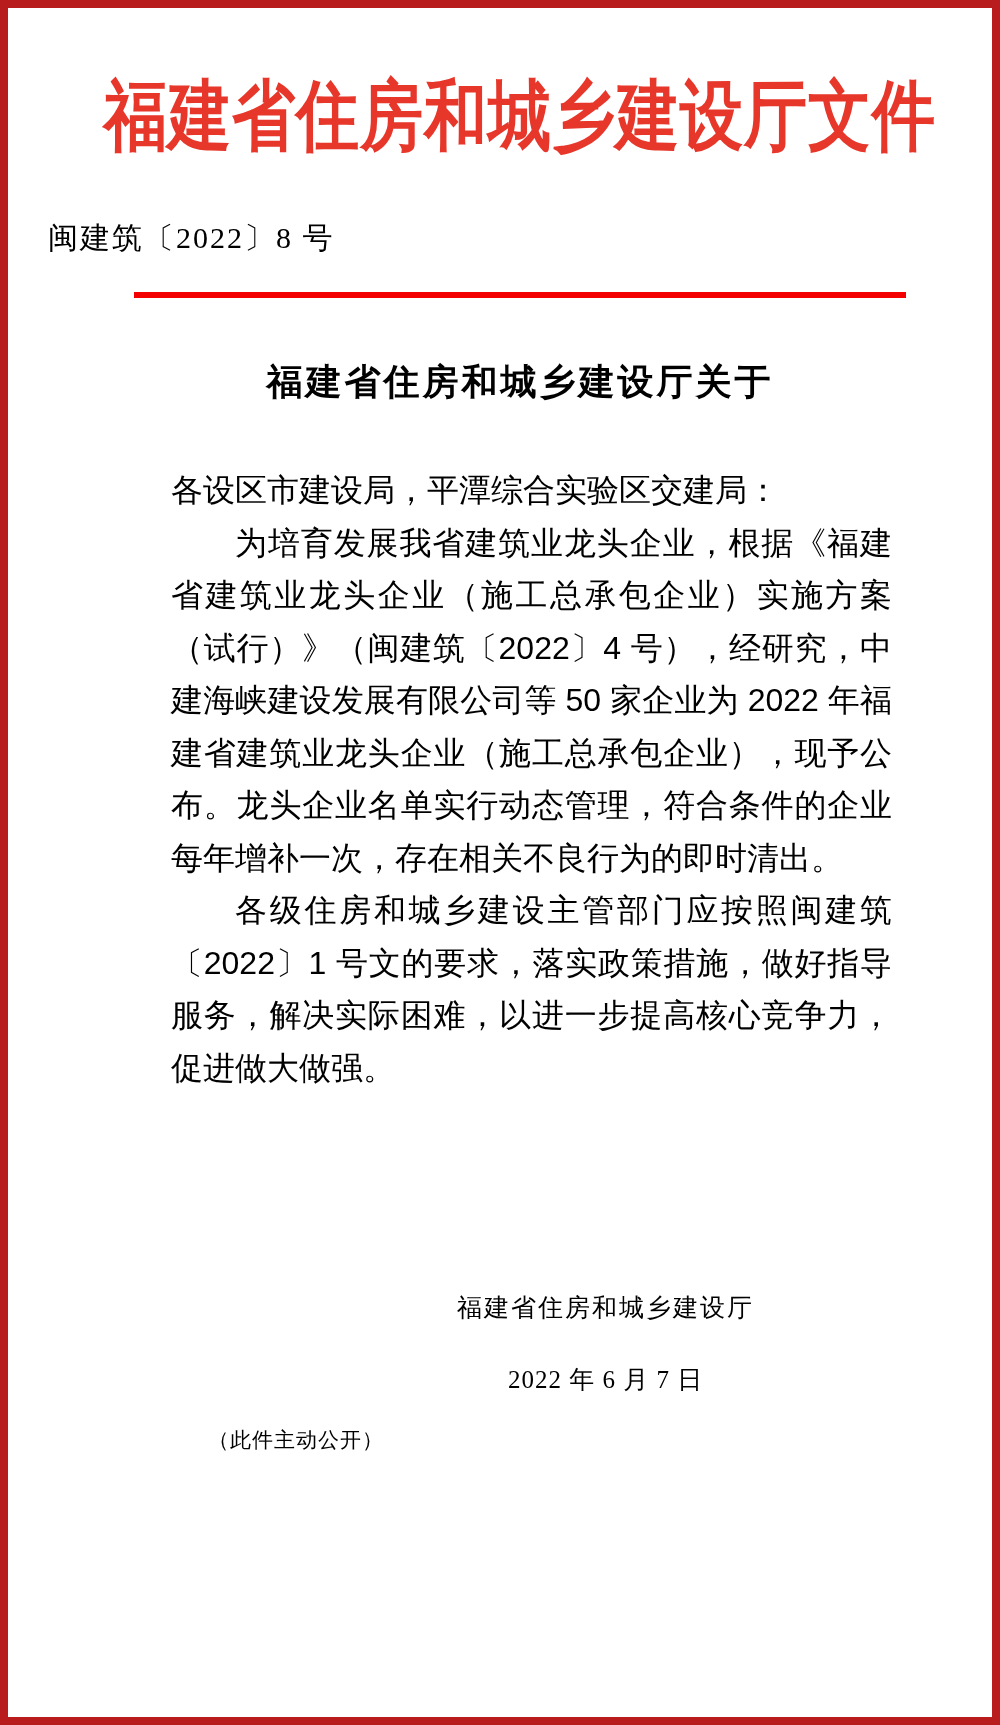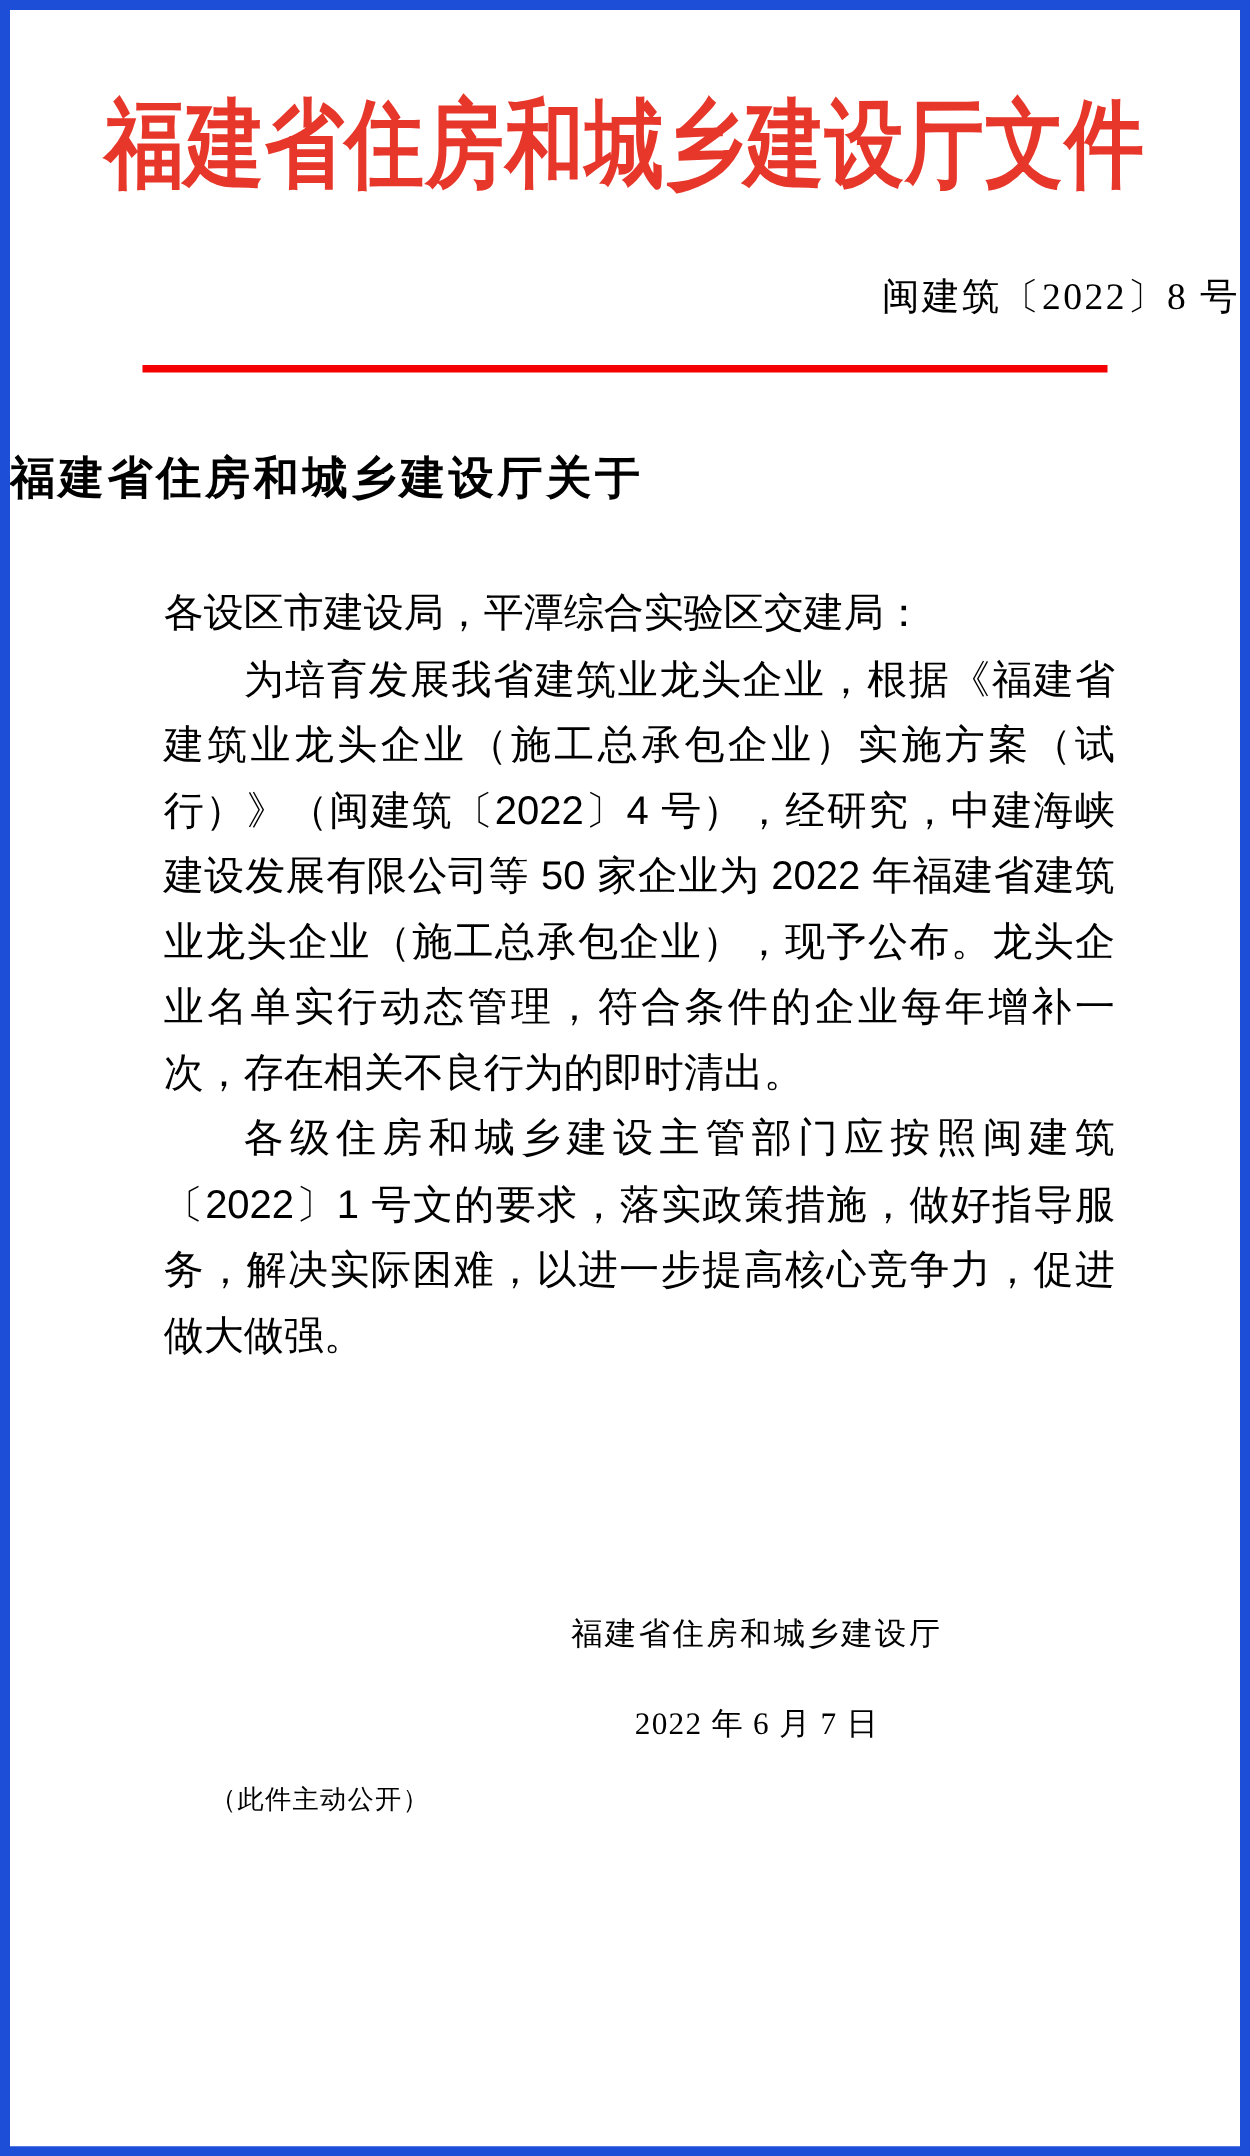--- a/index.html
+++ b/index.html
@@ -5,53 +5,55 @@
   html, body {
     margin: 0;
     padding: 0;
     background: #ffffff;
   }
   .page {
     position: relative;
     width: 1000px;
     height: 1725px;
     box-sizing: border-box;
-    border: 8px solid #1d4ed8;
+    border: 8px solid #b91c1c;
     background: #ffffff;
     overflow: hidden;
     font-family: "Liberation Sans", sans-serif;
     color: #000000;
+    padding-left: 40px;
   }
   .red-header {
     margin-top: 58px;
     text-align: center;
     font-family: "Liberation Serif", serif;
     font-weight: bold;
     font-size: 63px;
     line-height: 100px;
     letter-spacing: 1px;
     transform: scaleY(1.22);
     transform-origin: center center;
     white-space: nowrap;
   }
   .doc-number {
     margin-top: 52px;
-    text-align: right;
+    text-align: left;
     font-family: "Liberation Serif", serif;
     font-size: 30px;
     line-height: 40px;
     letter-spacing: 2px;
   }
   .red-divider {
     width: 772px;
     height: 6px;
     margin: 34px auto 0 auto;
   }
   .doc-title {
     margin-top: 58px;
+    text-align: center;
     font-weight: bold;
     font-size: 36px;
     line-height: 52px;
     letter-spacing: 3px;
   }
   .body-text {
     margin: 56px 100px 0 123px;
     font-size: 32px;
     line-height: 52.5px;
     text-align: justify;

